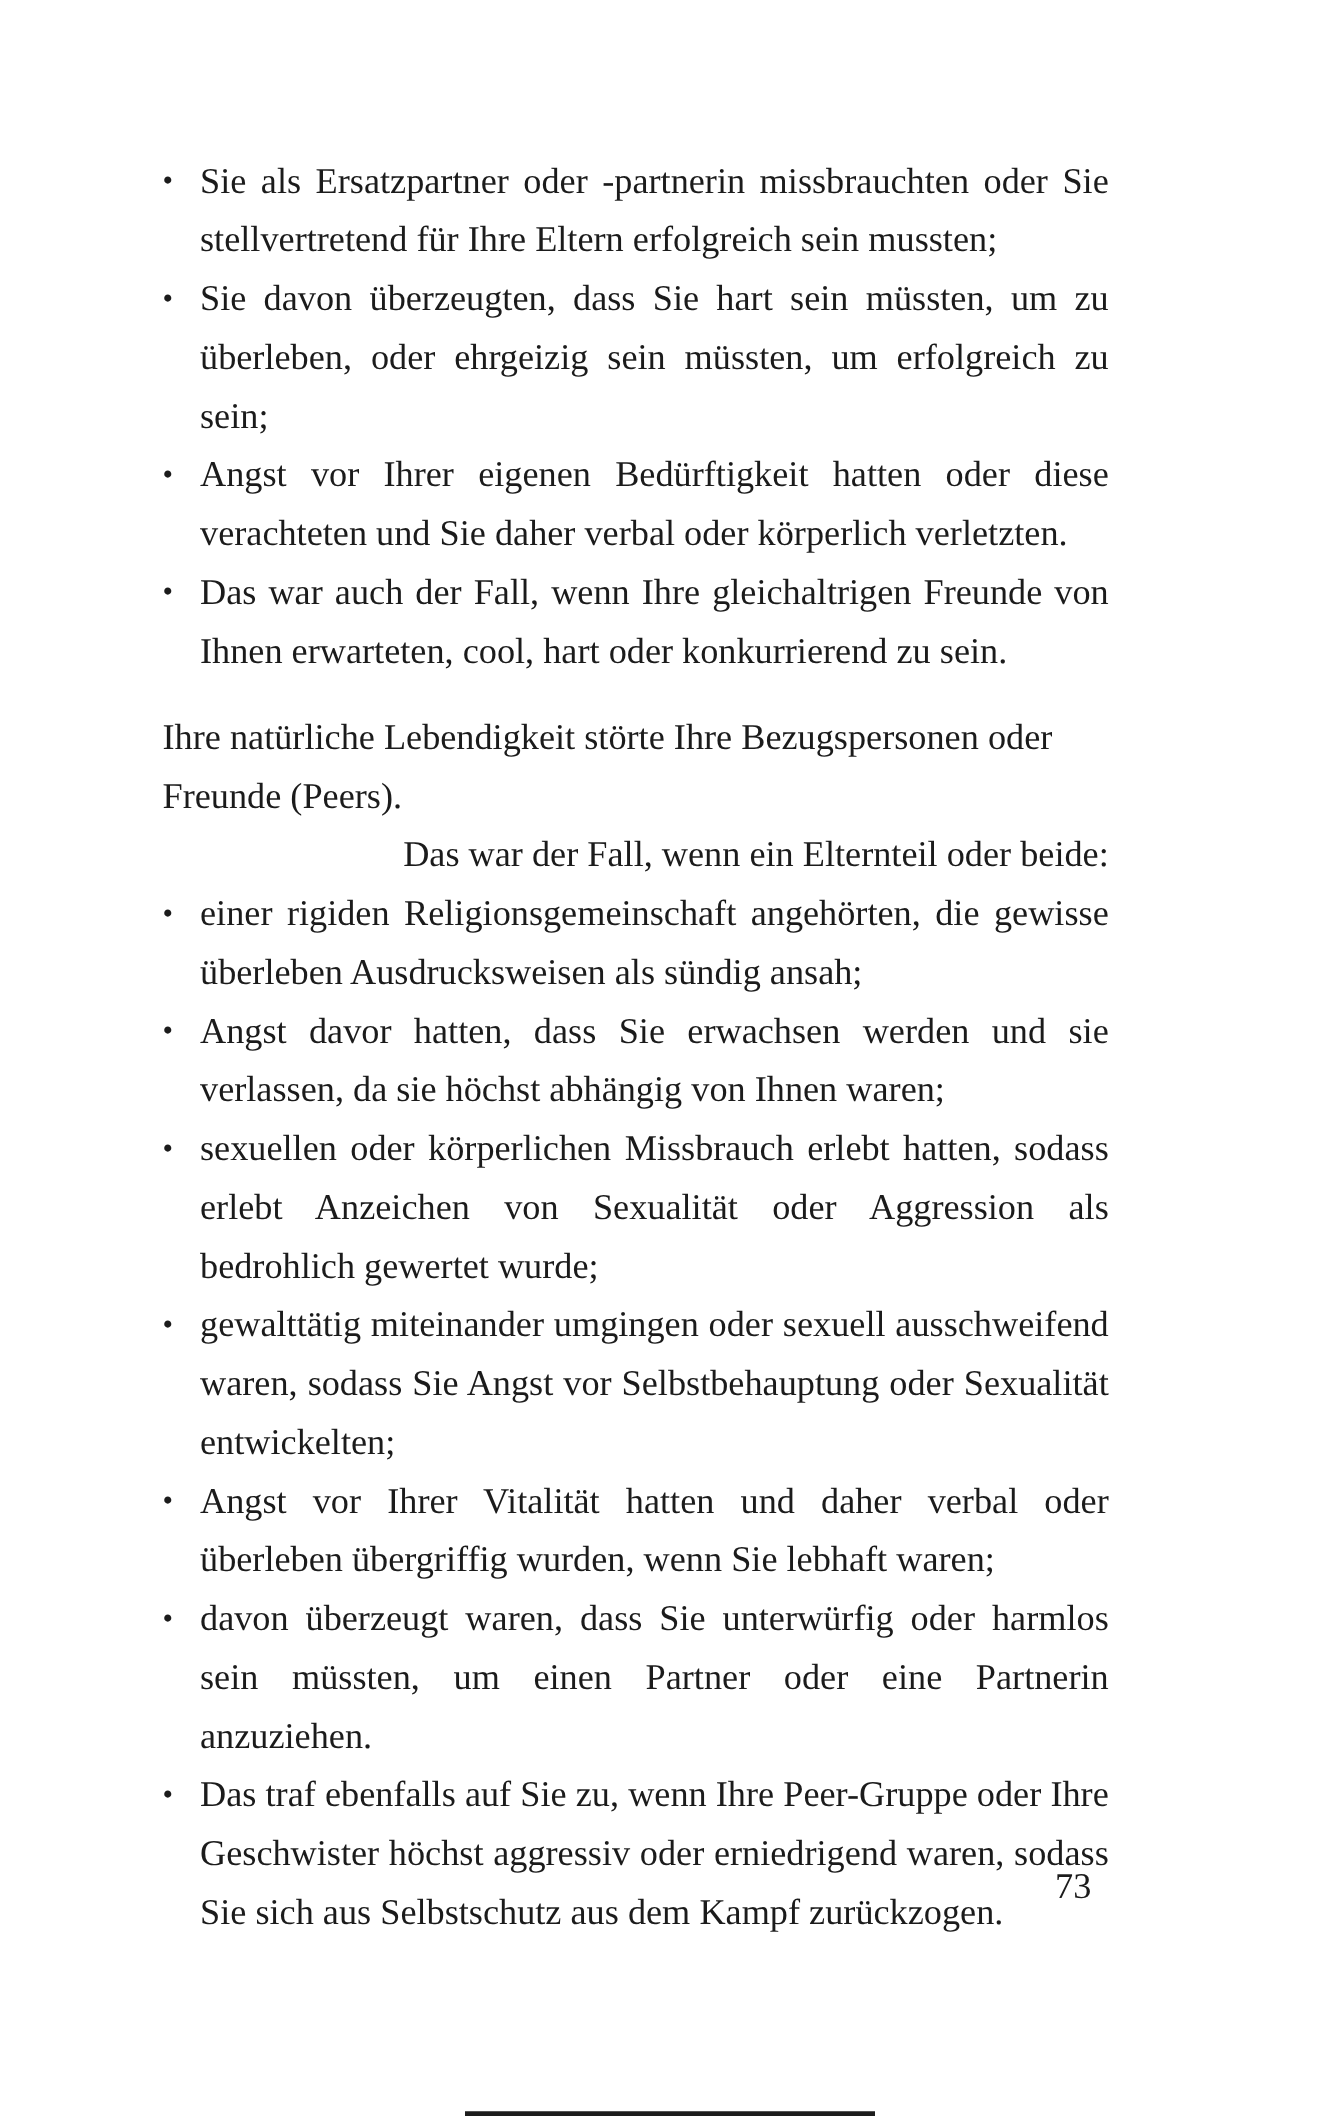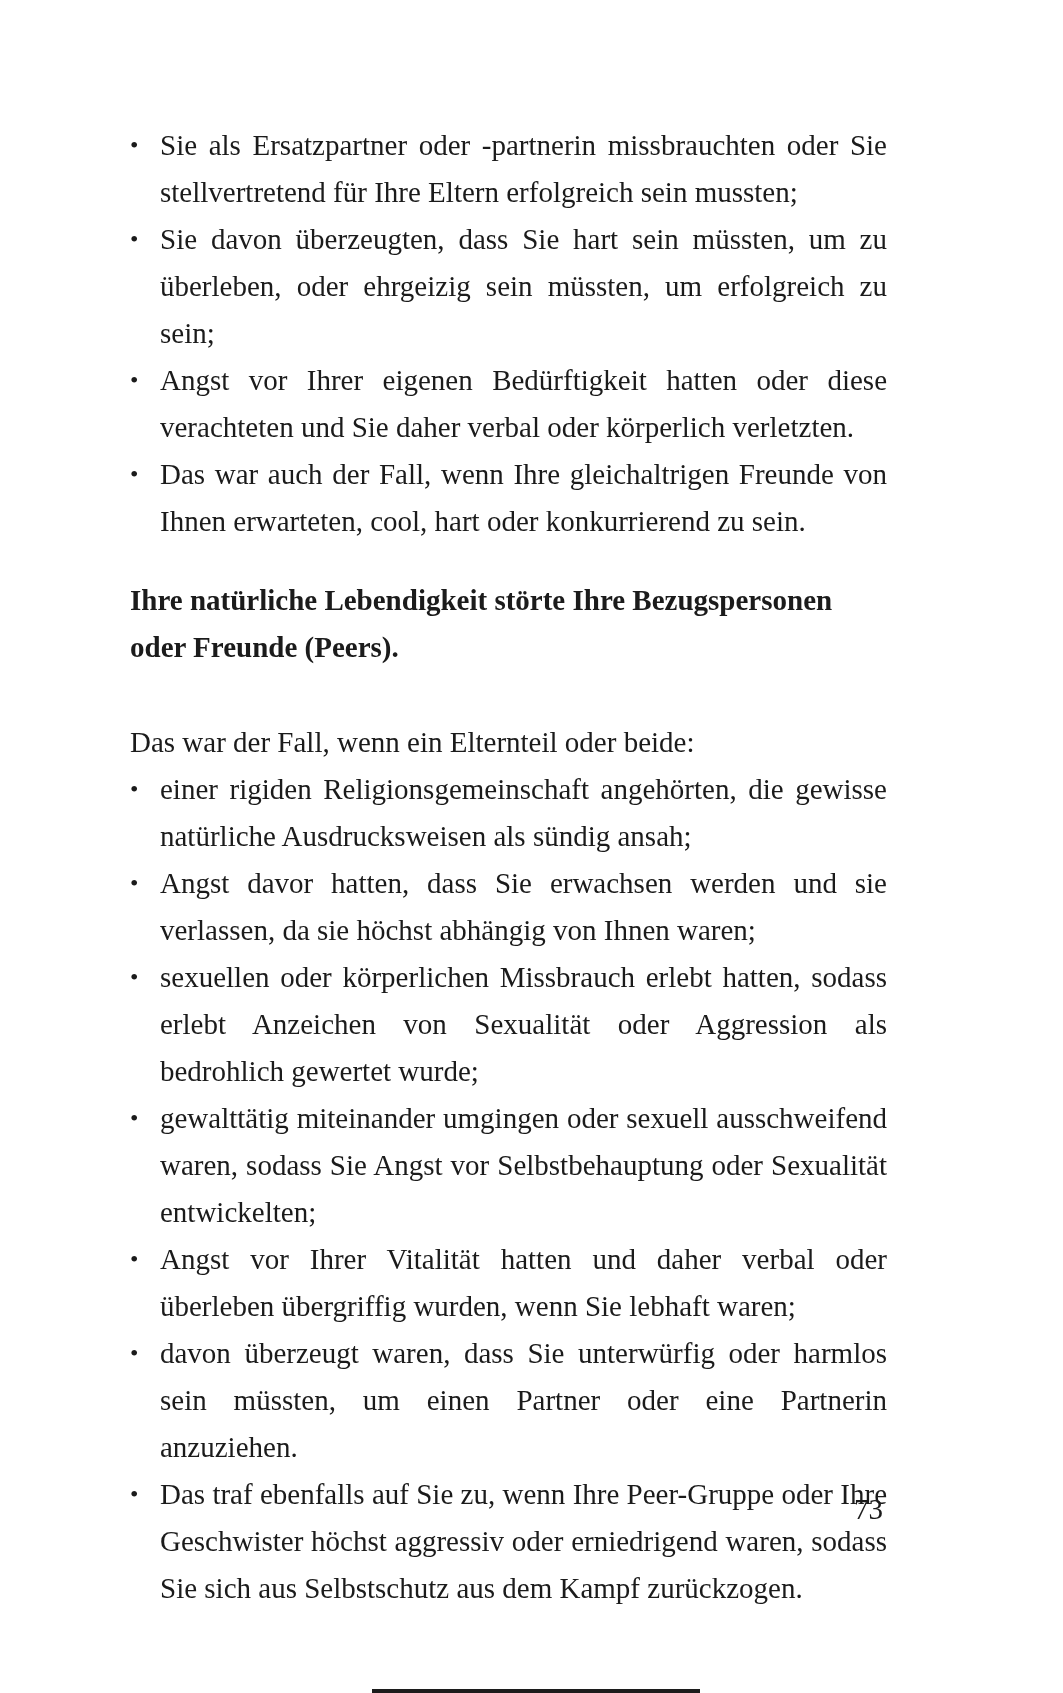--- a/index.html
+++ b/index.html
@@ -40,34 +40,33 @@
     flex: 0 0 30px;
     width: 30px;
     font-size: 24px;
     line-height: 47px;
   }
   .li-text {
     flex: 1 1 auto;
     text-align: justify;
   }
   .heading {
-    font-weight: bold;
-    margin-top: 32px;
+    font-weight: normal;
+    margin-top: 22px;
     text-align: left;
   }
   .intro {
-    text-align: left;
-    margin-top: 48px;
+    text-align: right;
   }
   .group-bottom {
     margin-top: 42px;
   }
   .page-number {
     position: absolute;
-    left: 126px;
+    left: 116px;
     top: 1490px;
     width: 757px;
     text-align: right;
     font-size: 29px;
     line-height: 38px;
   }
   .bottom-edge-mark {
     position: absolute;
     left: 372px;
     top: 1689px;
@@ -102,21 +101,21 @@
       </li>
     </ul>
 
     <div class="heading">Ihre natürliche Lebendigkeit störte Ihre Bezugspersonen oder Freunde (Peers).</div>
 
     <div class="intro">Das war der Fall, wenn ein Elternteil oder beide:</div>
 
     <ul class="bullet-list group-bottom">
       <li>
         <span class="marker">•</span>
-        <span class="li-text">einer rigiden Religionsgemeinschaft angehörten, die gewisse natürliche Ausdrucksweisen als sündig ansah;</span>
+        <span class="li-text">einer rigiden Religionsgemeinschaft angehörten, die gewisse überleben Ausdrucksweisen als sündig ansah;</span>
       </li>
       <li>
         <span class="marker">•</span>
         <span class="li-text">Angst davor hatten, dass Sie erwachsen werden und sie verlassen, da sie höchst abhängig von Ihnen waren;</span>
       </li>
       <li>
         <span class="marker">•</span>
         <span class="li-text">sexuellen oder körperlichen Missbrauch erlebt hatten, sodass erlebt Anzeichen von Sexualität oder Aggression als bedrohlich gewertet wurde;</span>
       </li>
       <li>

